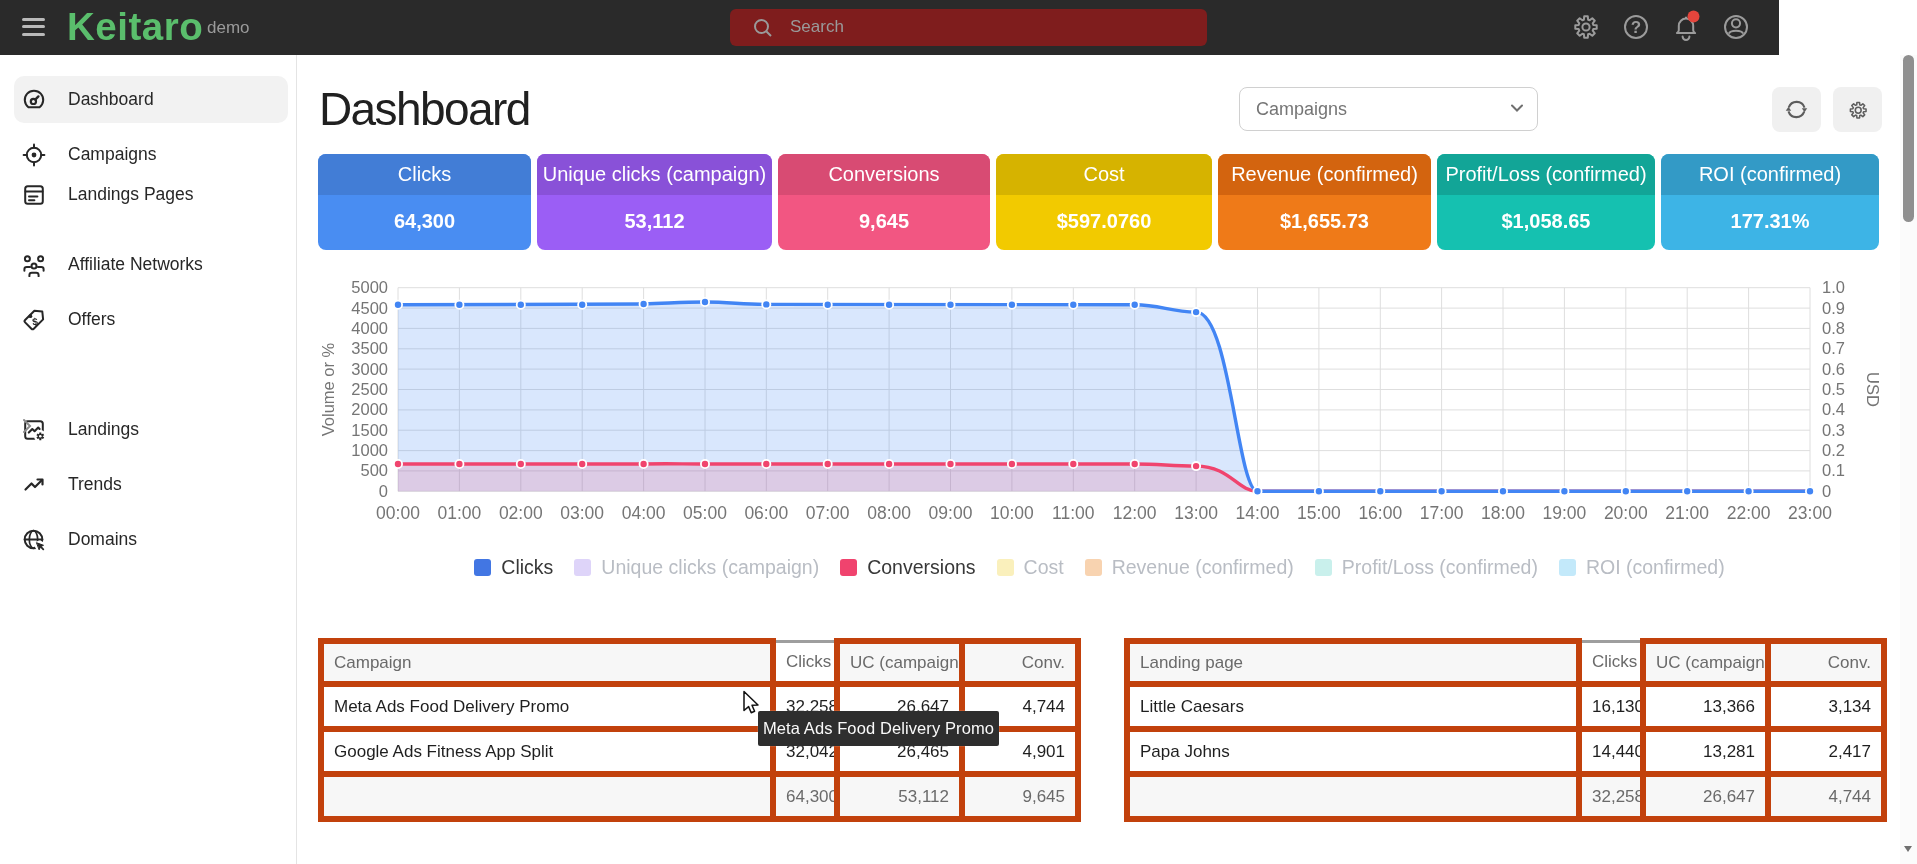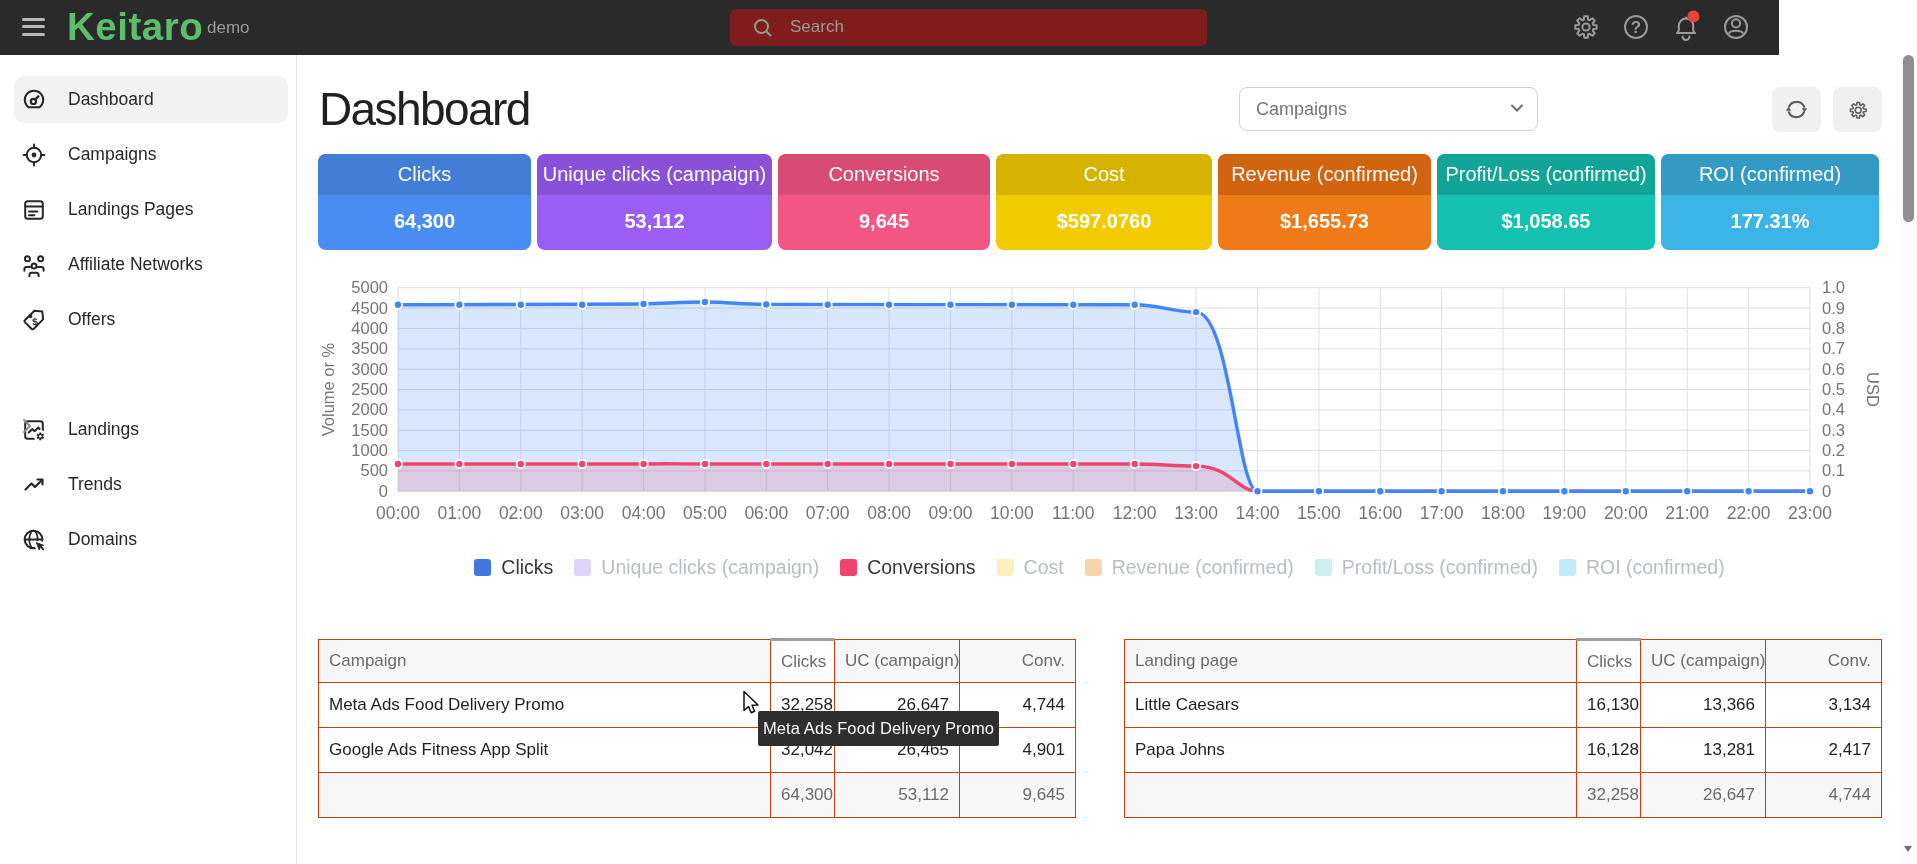--- a/index.html
+++ b/index.html
@@ -29,21 +29,21 @@
 .card .hd{height:41px;font-size:20px;line-height:41px;white-space:nowrap;}
 .card .vl{height:55px;font-size:20px;font-weight:bold;line-height:53px;}
 #chartwrap{position:absolute;left:21px;top:215px;}
 #legend{position:absolute;left:21px;top:501px;width:1563px;display:flex;justify-content:center;gap:21px;font-size:19.5px;}
 .li{display:flex;align-items:center;gap:10px;white-space:nowrap;}
 .li .sq{width:17px;height:17px;border-radius:3px;}
 .li.on{color:#383838;}
 .li.off{color:#b9bdc4;}
 table{border-collapse:collapse;table-layout:fixed;width:757px;font-size:17px;position:absolute;top:583px;background:#fff;}
 #t1{left:21px;} #t2{left:827px;}
-th,td{border:1px solid #c2410c;padding:0 10px;overflow:hidden;white-space:nowrap;}
+th,td{border:6px solid #c2410c;padding:0 10px;overflow:hidden;white-space:nowrap;}
 th{height:43px;background:#f7f7f7;color:#6a6a6a;font-weight:400;text-align:left;}
 th.num,td.num{text-align:right;}
 th.sorted{background:#fff;border-top:3px solid #9e9e9e;}
 td{height:45px;color:#1f1f1f;}
 tfoot td{background:#f7f7f7;color:#6a6a6a;}
 #tooltip{position:absolute;left:758px;top:711px;width:241px;height:35px;background:#2e2e2e;color:#fafafa;font-size:16.5px;text-align:center;line-height:35px;border-radius:2px;letter-spacing:0.1px;box-shadow:0 0 0 1px rgba(255,255,255,0.12);z-index:5;}
 #cursor{position:absolute;left:742px;top:690px;z-index:6;}
 #sbtrack{position:absolute;left:1900px;top:55px;width:17px;height:809px;background:#fbfbfb;}
 #sbthumb{position:absolute;left:3px;top:0px;width:11px;height:167px;background:#8f8f8f;border-radius:5.5px;}
 #sbarrow{position:absolute;left:4px;top:791px;width:0;height:0;border-left:4.5px solid transparent;border-right:4.5px solid transparent;border-top:6px solid #707070;}
@@ -92,21 +92,21 @@
   <svg width="24" height="24" viewBox="0 0 24 24" fill="none" stroke="#272727" stroke-width="2" stroke-linecap="round">
         <circle cx="12" cy="12" r="7.2"></circle>
         <circle cx="12" cy="12" r="2.4" fill="#272727" stroke="none"></circle>
         <line x1="12" y1="1.6" x2="12" y2="4.8"></line>
         <line x1="12" y1="19.2" x2="12" y2="22.4"></line>
         <line x1="1.6" y1="12" x2="4.8" y2="12"></line>
         <line x1="19.2" y1="12" x2="22.4" y2="12"></line>
       </svg>
   <div class="txt">Campaigns</div>
  </div>
- <div class="mitem" style="top:131px">
+ <div class="mitem" style="top:116px">
   <svg width="24" height="24" viewBox="0 0 24 24" fill="none" stroke="#272727" stroke-width="2" stroke-linecap="round">
         <rect x="3.2" y="3.2" width="17.6" height="17.6" rx="2.5"></rect>
         <line x1="3.6" y1="8.6" x2="20.4" y2="8.6"></line>
         <line x1="7" y1="13.5" x2="15.4" y2="13.5"></line>
         <line x1="7" y1="17.2" x2="12.4" y2="17.2"></line>
       </svg>
   <div class="txt">Landings Pages</div>
  </div>
  <div class="mitem" style="top:186px">
   <svg width="24" height="24" viewBox="0 0 24 24" fill="none" stroke="#272727" stroke-width="2" stroke-linecap="round">
@@ -405,21 +405,21 @@
       </thead>
   <tbody>
    <tr>
           <td>Little Caesars</td>
           <td class="num clip">16,130</td>
           <td class="num">13,366</td>
           <td class="num">3,134</td>
         </tr>
    <tr>
           <td>Papa Johns</td>
-          <td class="num clip">16,128</td>
+          <td class="num clip">14,440</td>
           <td class="num">13,281</td>
           <td class="num">2,417</td>
         </tr>
   </tbody>
   <tfoot>
         <tr>
           <td></td>
           <td class="num clip">32,258</td>
           <td class="num">26,647</td>
           <td class="num">4,744</td>

